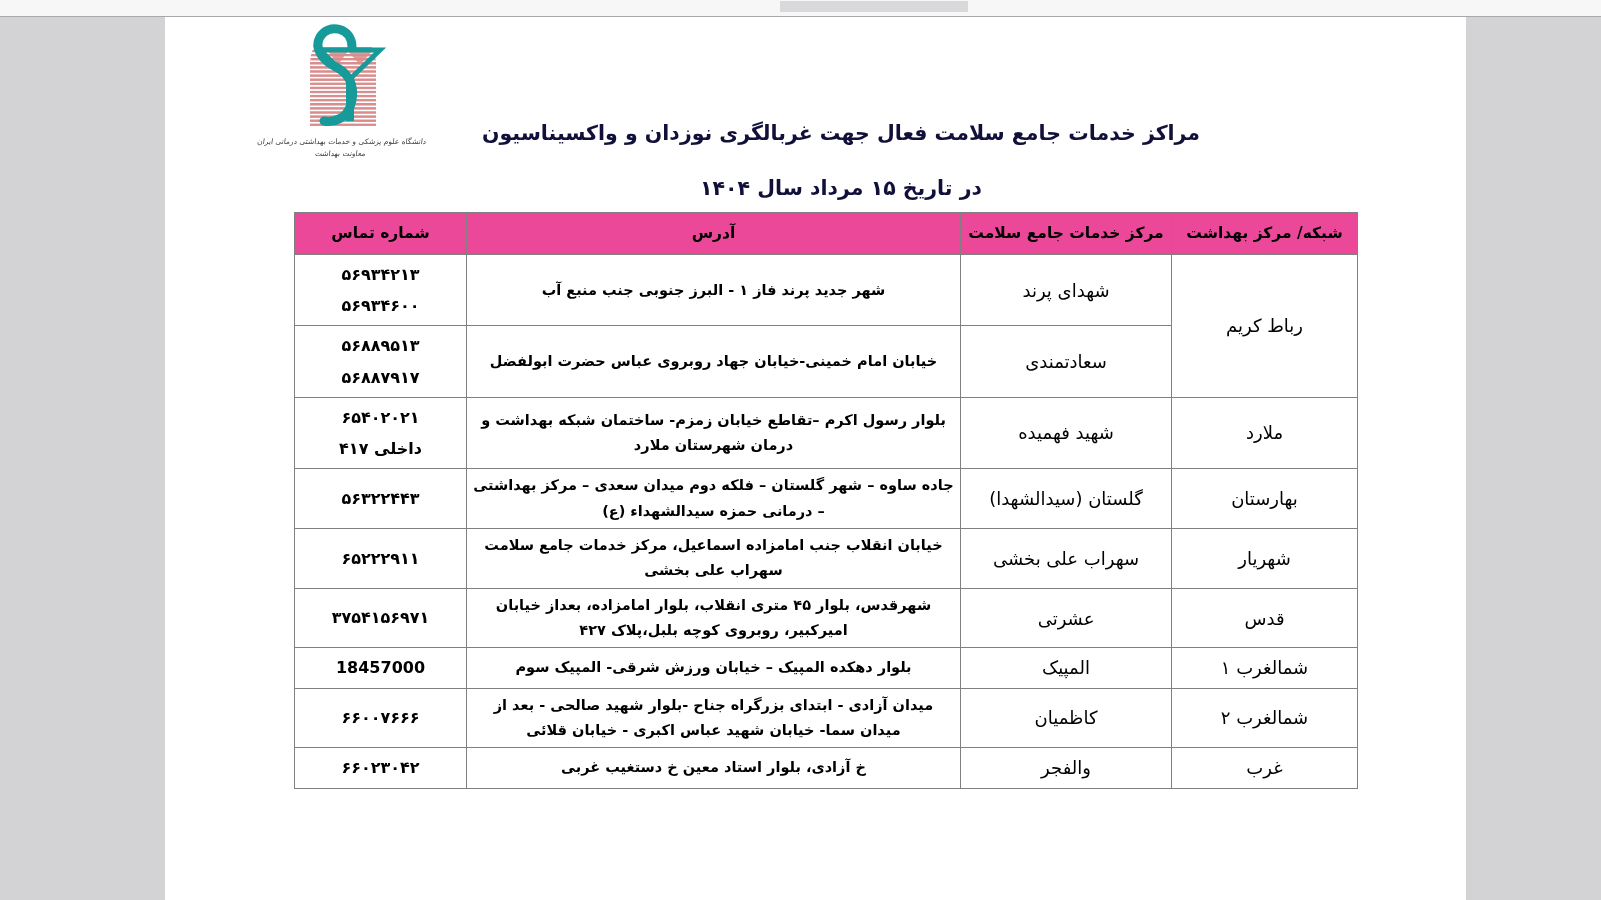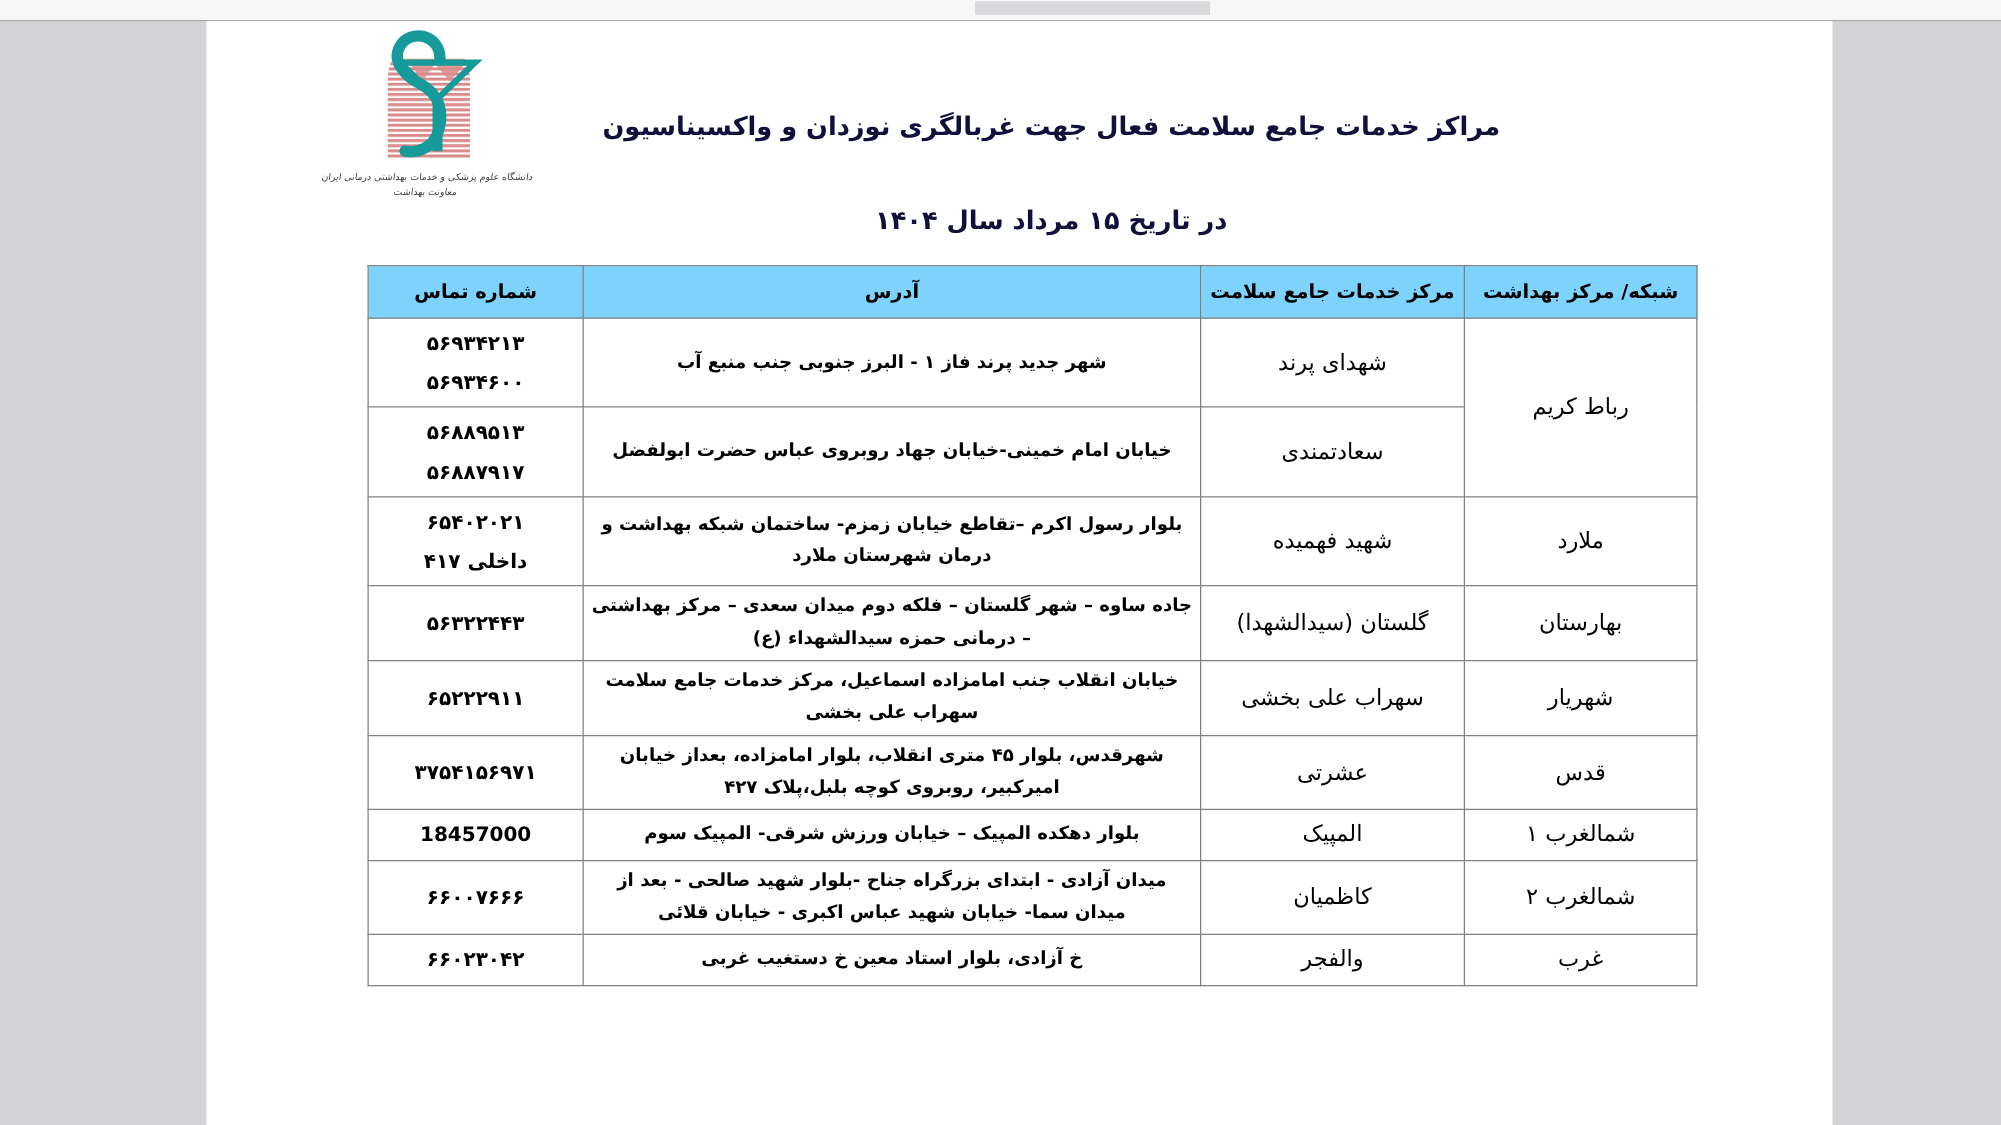--- a/index.html
+++ b/index.html
@@ -65,22 +65,23 @@
     top: 74px; right: 230px;
     width: 790px;
     text-align: center;
     color: #10103a;
   }
   .title-line {
     font-size: 20.5px;
     font-weight: bold;
     line-height: 1.0;
     white-space: nowrap;
-  }
-  .title-line.l2 { margin-top: 54px; }
+    margin-top: 32px;
+  }
+  .title-line.l2 { margin-top: 34px; }
 
   
   #tbl-wrap {
     position: absolute;
     top: 195px; right: 108px;
     width: 1063px;
   }
   table.grid {
     border-collapse: collapse;
     width: 1063px;
@@ -88,21 +89,21 @@
     direction: rtl;
   }
   table.grid th, table.grid td {
     border: 1px solid #808080;
     padding: 4px 6px;
     vertical-align: middle;
     text-align: center;
     color: #000;
   }
   table.grid thead th {
-    background: #7dd3fc;
+    background: #ec4899;
     font-size: 15.5px;
     font-weight: bold;
     height: 42px;
     line-height: 1.1;
   }
   col.c-net  { width: 186px; }
   col.c-ctr  { width: 211px; }
   col.c-addr { width: 494px; }
   col.c-tel  { width: 172px; }
 

